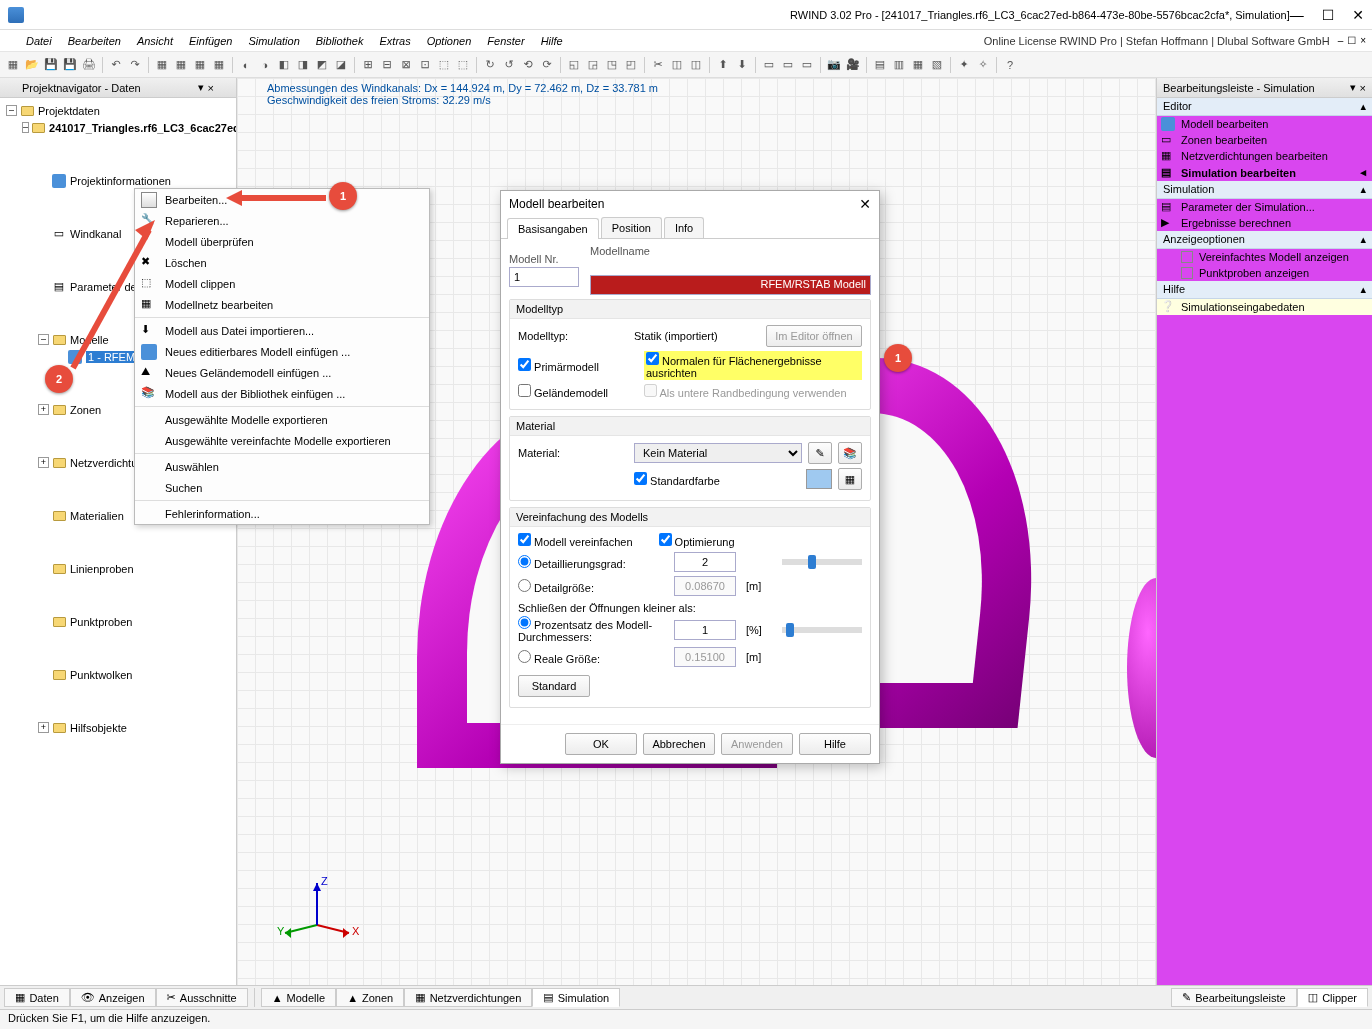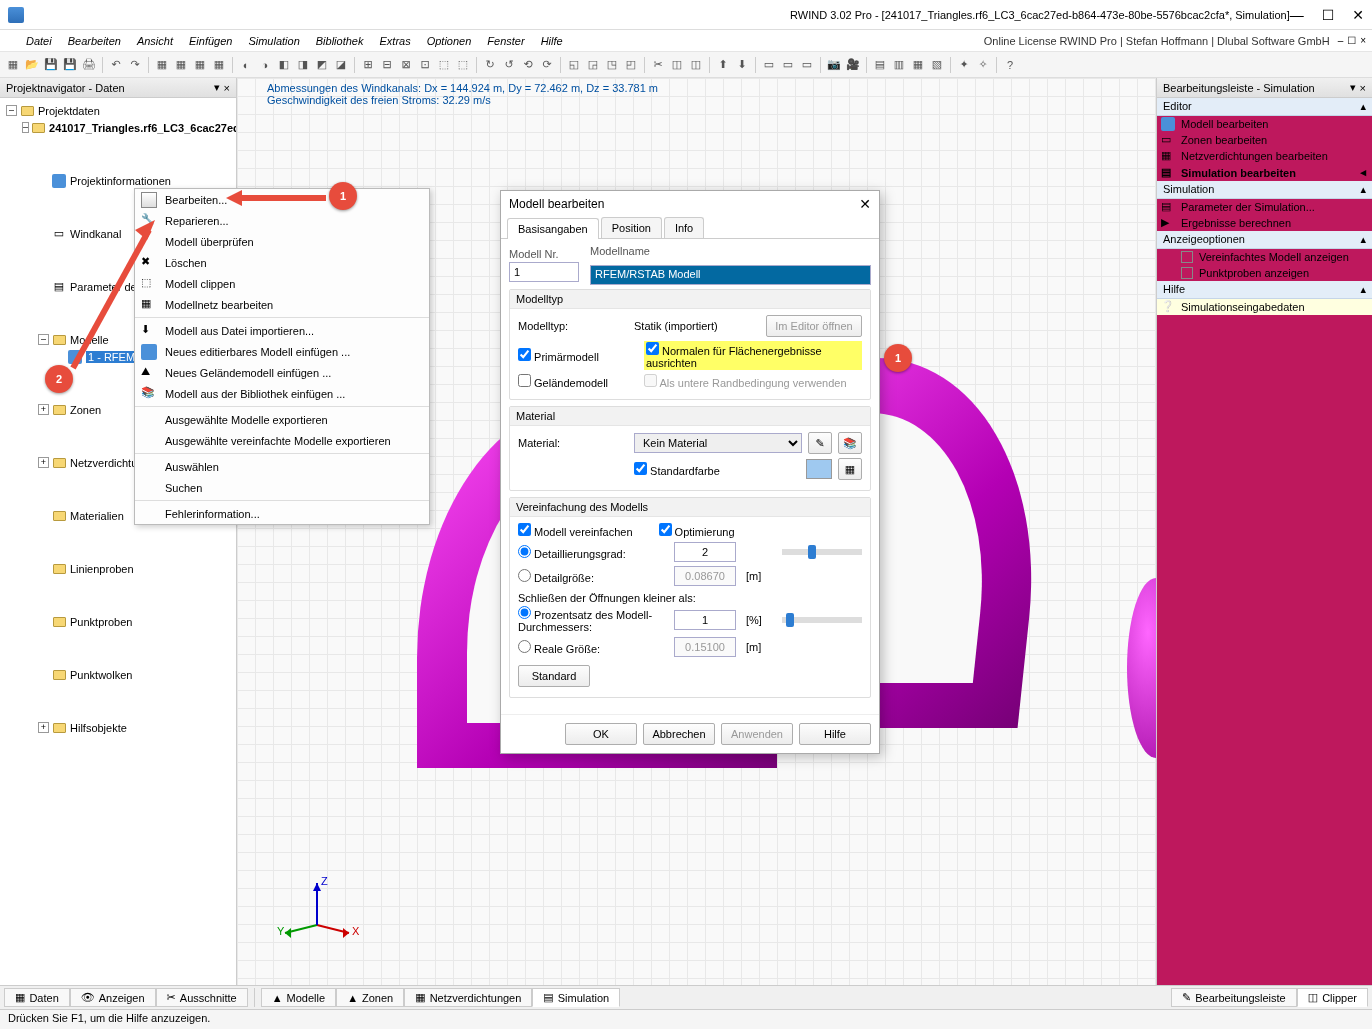--- a/index.html
+++ b/index.html
@@ -20,21 +20,21 @@
 .menubar .mdibtns span { font-size: 10px; cursor: pointer; }
 
 
 .toolbar { height: 26px; display: flex; align-items: center; padding: 0 4px; background: #f5f5f5; border-bottom: 1px solid #ddd; gap: 1px; }
 .tbtn { width: 18px; height: 18px; border: 1px solid transparent; display: inline-flex; align-items: center; justify-content: center; cursor: pointer; color: #555; font-size: 11px; }
 .tsep { width: 1px; height: 16px; background: #ccc; margin: 0 3px; }
 
 
 .mainrow { display: flex; height: calc(1029px - 30px - 22px - 26px - 24px - 20px); }
 .navpanel { width: 237px; border-right: 1px solid #ccc; background: #fff; display: flex; flex-direction: column; }
-.navhead { background: linear-gradient(#f0f0f0,#e0e0e0); border-bottom: 1px solid #ccc; padding: 3px 6px; display: flex; align-items: center; }
+.navhead { background: linear-gradient(#f0f0f0,#e0e0e0); border-bottom: 1px solid #ccc; padding: 3px 22px; display: flex; align-items: center; }
 .navhead .nhlabel { flex: 1; }
 .tree { flex: 1; overflow: auto; padding: 4px 2px; }
 .tree .tn { display: flex; align-items: center; height: 17px; white-space: nowrap; }
 .tree .tw0 { padding-left: 4px; } .tree .tw1 { padding-left: 20px; } .tree .tw2 { padding-left: 36px; margin-top: 36px; } .tree .tw3 { padding-left: 52px; }
 .tree .exp { width: 11px; height: 11px; border: 1px solid #999; text-align: center; line-height: 9px; font-size: 9px; margin-right: 3px; cursor: pointer; }
 .tree .noexp { width: 11px; margin-right: 3px; }
 .tree .ico { width: 14px; height: 14px; margin-right: 4px; display: inline-flex; align-items: center; justify-content: center; }
 .tree .folder { background: #f7d774; border: 1px solid #b89a3e; border-radius: 1px; width: 13px; height: 10px; }
 .tree .sel { background: #2d7dd2; color: #fff; padding: 0 2px; }
 
@@ -49,21 +49,21 @@
 .model .arch.a1 { left: 0; top: 40px; }
 .model .arch.a2 { left: 260px; top: 0; transform: skewX(-6deg); }
 .model .arch.cut { background: #f9f9f9; width: 260px; height: 270px; border-radius: 130px 130px 0 0 / 200px 200px 0 0; }
 .model .cut.c1 { left: 50px; top: 95px; }
 .model .cut.c2 { left: 310px; top: 55px; transform: skewX(-6deg); }
 .model .endcap { position: absolute; left: 710px; top: 220px; width: 70px; height: 180px; background: radial-gradient(ellipse at 30% 30%, #ff66ff,#990099); border-radius: 50% / 60%; }
 .axis { position: absolute; left: 40px; bottom: 40px; width: 80px; height: 70px; }
 .axis svg { overflow: visible; }
 
 
-.rightpanel { width: 216px; border-left: 1px solid #ccc; background: #be185d; display: flex; flex-direction: column; }
+.rightpanel { width: 216px; border-left: 1px solid #ccc; background: #d946ef; display: flex; flex-direction: column; }
 .rphdr { background: linear-gradient(#f0f0f0,#e0e0e0); border-bottom: 1px solid #ccc; padding: 3px 6px; display: flex; align-items: center; }
 .rpsec { background: #e3edf8; padding: 2px 6px; border-bottom: 1px solid #c5d5e8; display: flex; }
 .rpitem { padding: 2px 6px 2px 24px; display: flex; align-items: center; cursor: pointer; position: relative; }
 .rpitem .rico { position: absolute; left: 4px; width: 14px; height: 14px; }
 .rpitem.bold { font-weight: bold; }
 .chk { width: 12px; height: 12px; border: 1px solid #888; margin-right: 6px; display: inline-block; }
 .rightpanel .rpsec span:first-child { flex: 1; }
 
 
 .bottomtabs { height: 24px; background: #f0f0f0; border-top: 1px solid #ccc; display: flex; align-items: center; padding: 0 4px; }
@@ -89,21 +89,21 @@
 .dlgtitle .dclose { cursor: pointer; font-size: 14px; }
 .dlgtabs { display: flex; border-bottom: 1px solid #ccc; padding-left: 6px; }
 .dlgtab { padding: 4px 10px; border: 1px solid #ccc; border-bottom: none; margin-right: 2px; background: #f5f5f5; cursor: pointer; border-radius: 3px 3px 0 0; }
 .dlgtab.active { background: #fff; position: relative; top: 1px; }
 .dlgbody { padding: 6px 8px 10px; }
 .fgroup { border: 1px solid #ddd; border-radius: 2px; margin-bottom: 6px; }
 .fgroup .fgtitle { background: #f2f2f2; padding: 3px 6px; border-bottom: 1px solid #e5e5e5; }
 .fgroup .fgbody { padding: 6px 8px; }
 .frow { display: flex; align-items: center; margin-bottom: 4px; gap: 6px; }
 .txtfield { border: 1px solid #aac; padding: 2px 4px; height: 20px; }
-.txtfield.sel { background: #0369a1; color: #fff; }
+.txtfield.sel { background: #b91c1c; color: #fff; text-align: right; }
 .hl { background: #ffff66; padding: 1px 2px; }
 .disabled { color: #999; }
 .dlgfooter { display: flex; justify-content: flex-end; gap: 6px; padding: 8px; border-top: 1px solid #eee; }
 .dbtn { min-width: 72px; height: 22px; border: 1px solid #adadad; background: linear-gradient(#fdfdfd,#ececec); border-radius: 2px; cursor: pointer; }
 .dbtn.disabled { color: #999; }
 
 
 .callout { position: absolute; width: 28px; height: 28px; border-radius: 50%; background: #e74c3c; color: #fff; font-weight: bold; font-size: 14px; display: flex; align-items: center; justify-content: center; z-index: 80; box-shadow: 0 1px 3px rgba(0,0,0,.4); }
 .arrow { position: absolute; z-index: 70; }
 
@@ -519,21 +519,21 @@
     <div class="dlgtab">Position</div>
     <div class="dlgtab">Info</div>
   </div>
   <div class="dlgbody">
     <div class="frow">
       <div style="flex:0 0 75px">
         <div style="margin-bottom:2px;color:#555">Modell Nr.</div>
         <input class="txtfield" style="width: 70px;" value="1">
       </div>
       <div style="flex:1">
-        <div style="margin-bottom:8px;color:#555">Modellname</div>
+        <div style="margin-bottom:18px;color:#555">Modellname</div>
         <div class="txtfield sel" style="width:100%">RFEM/RSTAB Modell</div>
       </div>
     </div>
 
     <div class="fgroup">
       <div class="fgtitle">Modelltyp</div>
       <div class="fgbody">
         <div class="frow">
           <span style="flex:0 0 110px">Modelltyp:</span>
           <span style="flex:1">Statik (importiert)</span>

